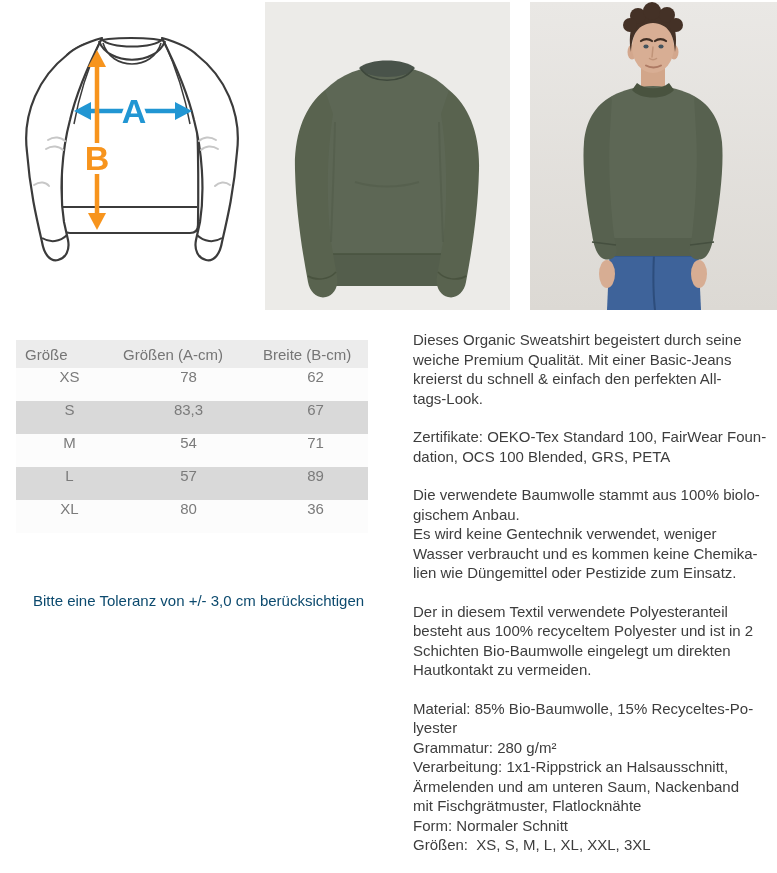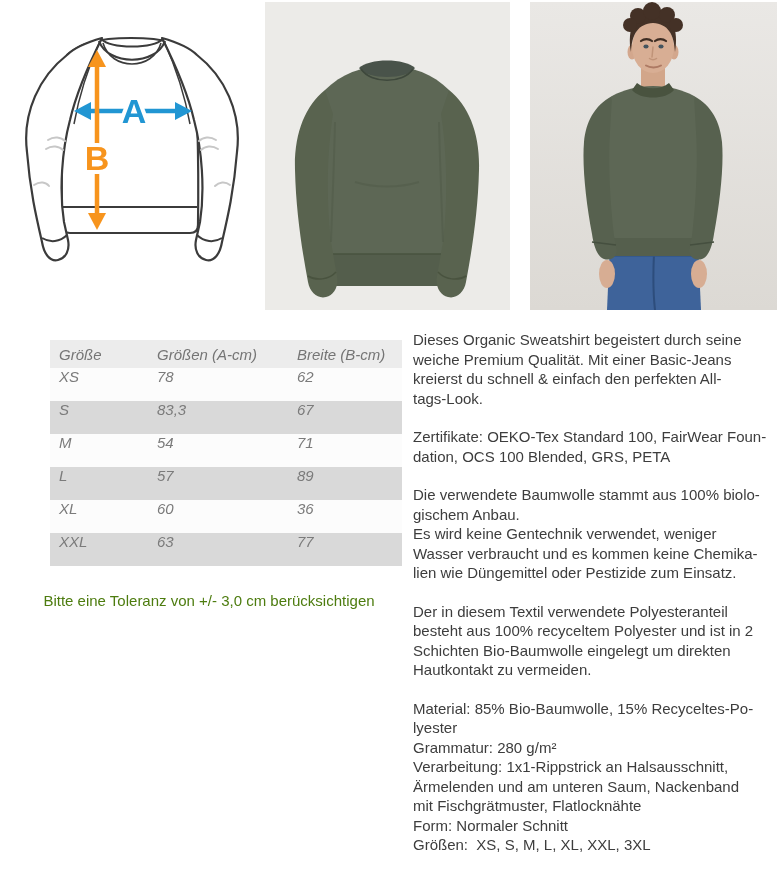--- a/index.html
+++ b/index.html
@@ -15,47 +15,45 @@
 
   
   .photos-row { position: absolute; left: 0; top: 0; width: 777px; height: 316px; }
   .size-diagram   { position: absolute; left: 0;   top: 0; width: 265px; height: 311px; background: #ffffff; }
   .product-photo  { position: absolute; left: 265px; top: 2px; width: 245px; height: 308px; }
   .model-photo    { position: absolute; left: 530px; top: 2px; width: 247px; height: 308px; }
   .photo-svg { display: block; width: 100%; height: 100%; }
 
   
   .size-table {
-    position: absolute; left: 50px; top: 340px; width: 352px;
+    position: absolute; left: 16px; top: 340px; width: 352px;
     border-collapse: collapse;
     font-size: 15px;
     color: #7b7b7b;
     table-layout: fixed;
-    font-style: italic;
   }
   .size-table col.c1 { width: 98px; }
   .size-table col.c2 { width: 140px; }
   .size-table col.c3 { width: 114px; }
   .size-table th {
     background: #ececec;
     color: #757575;
     font-weight: 400;
     text-align: left;
     height: 28px;
     padding: 0 0 0 9px;
   }
-  .size-table td { height: 27px; padding: 0 0 16px 9px; }
+  .size-table td { height: 27px; padding: 0 0 16px 9px; text-align: center; }
   .size-table tbody tr:nth-child(odd)  { background: #fcfcfc; }
   .size-table tbody tr:nth-child(even) { background: #d9d9d9; }
 
   .tolerance-note {
     position: absolute; left: 33px; top: 592px; width: 352px;
-    text-align: center;
     font-size: 15px;
-    color: #4d7c0f;
+    color: #0c4a6e;
   }
 
   
   .description {
     position: absolute; left: 413px; top: 330px; width: 366px;
     font-size: 15px;
     line-height: 19.5px;
     color: #3d3d3d;
   }
   .description p {
@@ -250,27 +248,22 @@
         <td>54</td>
         <td>71</td>
       </tr>
       <tr>
         <td>L</td>
         <td>57</td>
         <td>89</td>
       </tr>
       <tr>
         <td>XL</td>
-        <td>60</td>
+        <td>80</td>
         <td>36</td>
-      </tr>
-      <tr>
-        <td>XXL</td>
-        <td>63</td>
-        <td>77</td>
       </tr>
     </tbody>
   </table>
 
   <div class="tolerance-note">Bitte eine Toleranz von +/- 3,0 cm berücksichtigen</div>
 
   <div class="description">
     <p>Dieses Organic Sweatshirt begeistert durch seine
 weiche Premium Qualität. Mit einer Basic-Jeans
 kreierst du schnell &amp; einfach den perfekten All-

